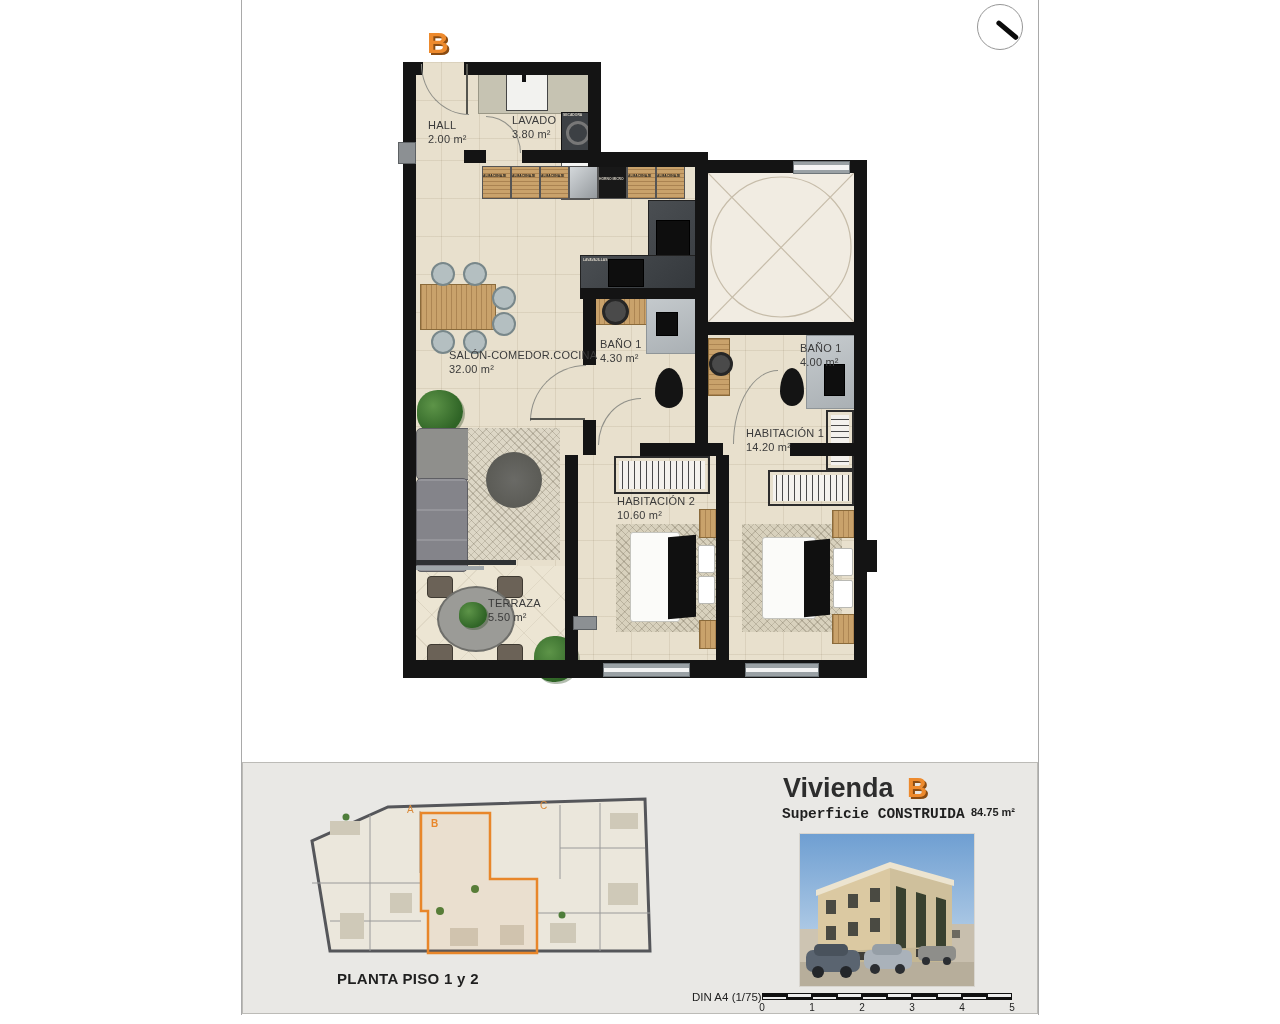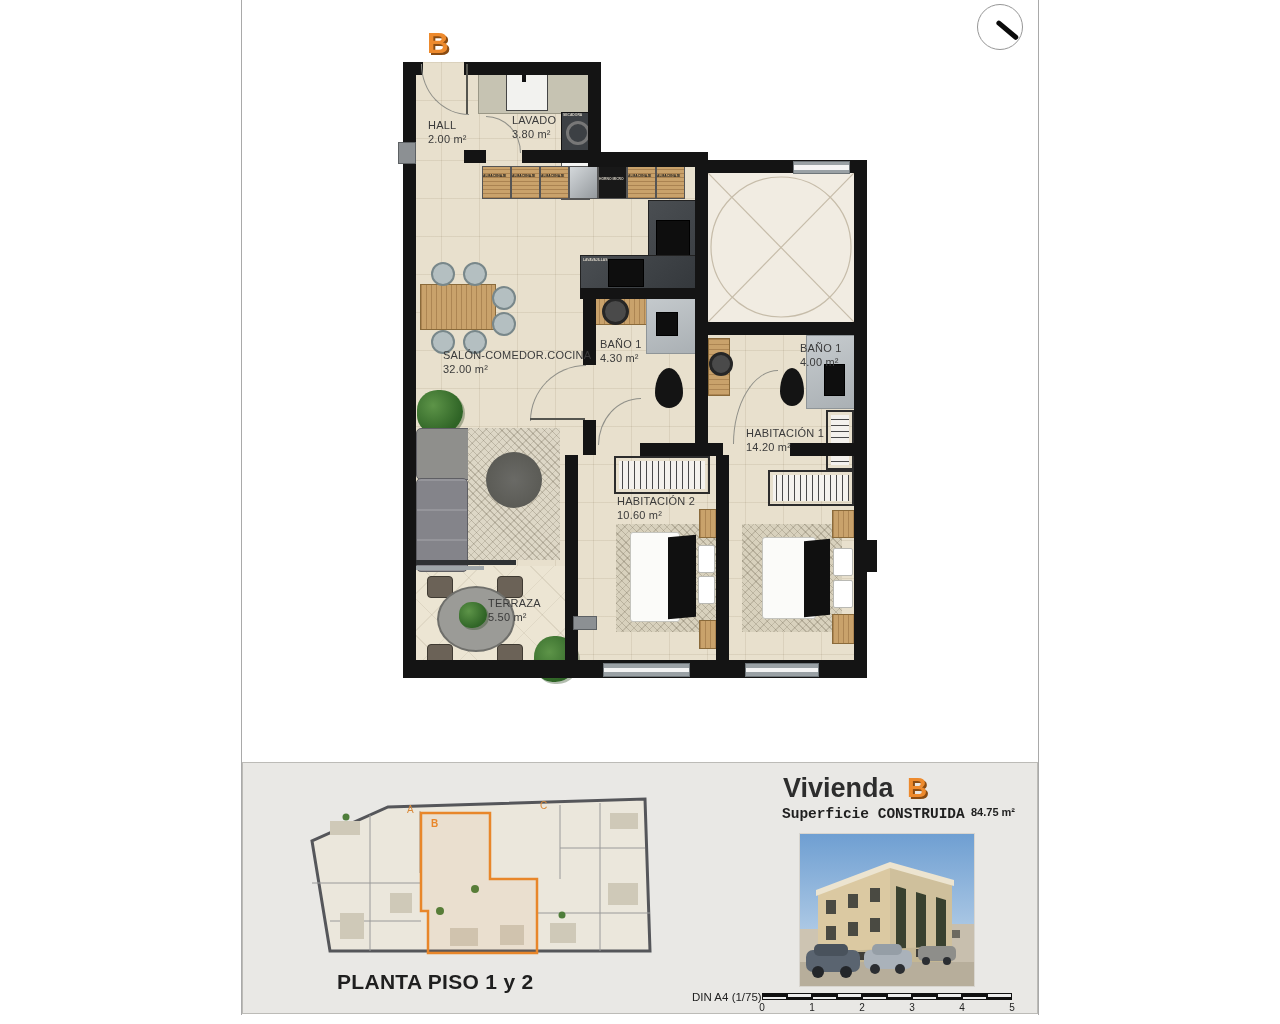--- a/index.html
+++ b/index.html
@@ -196,21 +196,21 @@
   <div class="arc" style="left:733px;top:370px;width:44px;height:73px;border-top:1.5px solid #8f8f88;border-left:1.5px solid #8f8f88;border-top-left-radius:100% 100%;"></div>
 
   <div class="lbl" style="left:428px;top:118px;">
     <span>HALL</span>
       <span>2.00 m²</span>
     </div>
   <div class="lbl" style="left:512px;top:113px;">
     <span>LAVADO</span>
       <span>3.80 m²</span>
     </div>
-  <div class="lbl" style="left:443px;top:348px;">
+  <div class="lbl" style="left:443px;top:348px;padding-left:6px;">
     <span>SALÓN-COMEDOR.COCINA</span>
       <span>32.00 m²</span>
     </div>
   <div class="lbl" style="left:600px;top:337px;">
     <span>BAÑO 1</span>
       <span>4.30 m²</span>
     </div>
   <div class="lbl" style="left:776px;top:341px;margin-left:24px;">
     <span>BAÑO 1</span>
       <span>4.00 m²</span>
@@ -258,21 +258,21 @@
         <circle cx="175" cy="96" r="4"></circle>
         <circle cx="262" cy="122" r="3.5"></circle>
         <circle cx="46" cy="24" r="3.5"></circle>
     </g>
     <polygon points="121,20 190,20 190,86 237,86 237,160 128,160 128,118 121,118" fill="rgba(232,134,42,0.07)" stroke="#e8862a" stroke-width="2.5"></polygon>
     <text x="107" y="20" font-size="10" fill="#d9893a" font-family="Liberation Sans, sans-serif">A</text>
     <text x="131" y="34" font-size="10" font-weight="bold" fill="#e8862a" font-family="Liberation Sans, sans-serif">B</text>
     <text x="240" y="16" font-size="10" fill="#d9893a" font-family="Liberation Sans, sans-serif">C</text>
   </svg>
 
-  <div class="abs hdr" style="left:337px;top:970px;font-size:21px;color:#1f1f1f;letter-spacing:.3px;">PLANTA PISO 1 y 2</div>
+  <div class="abs hdr" style="left:337px;top:970px;font-size:15px;color:#1f1f1f;letter-spacing:.3px;">PLANTA PISO 1 y 2</div>
 
   <div class="abs" style="left:783px;top:772px;font-size:27px;color:#2d2d2d;">
     <span style="font-weight:600;">Vivienda</span>
     <span class="orangeB" style="font-size:28px;margin-left:6px;">B</span>
   </div>
   <div class="abs hdr" style="left:782px;top:806px;font-size:14.5px;color:#1f1f1f;font-family:Liberation Mono, monospace;">Superficie CONSTRUIDA</div>
   <div class="abs hdr" style="left:971px;top:806px;font-size:11px;color:#1f1f1f;">84.75 m²</div>
 
   <svg class="abs" style="left:799px;top:833px;border:1px solid #d8d5cf;" width="174" height="152" viewBox="0 0 174 152">
     <defs>

